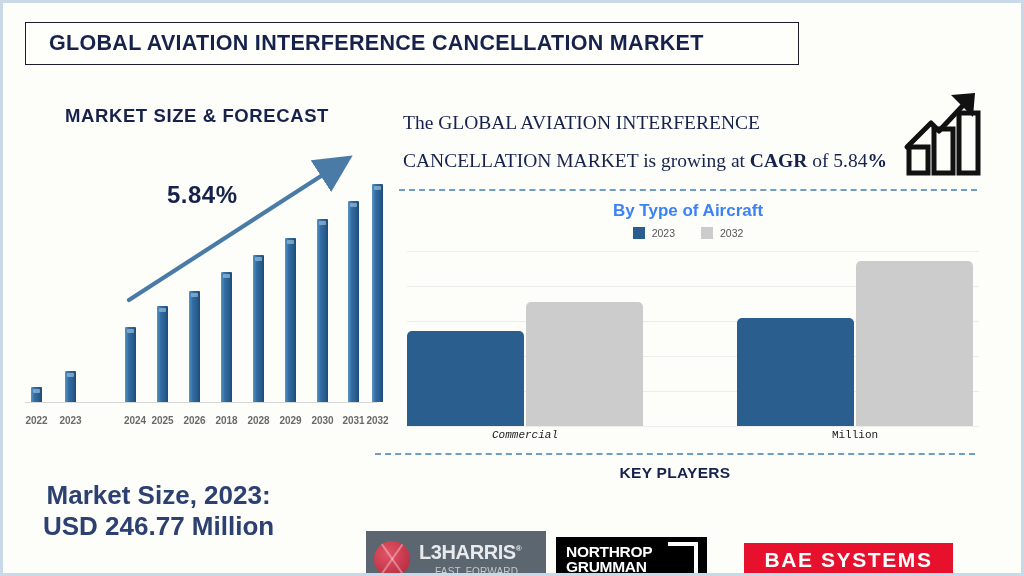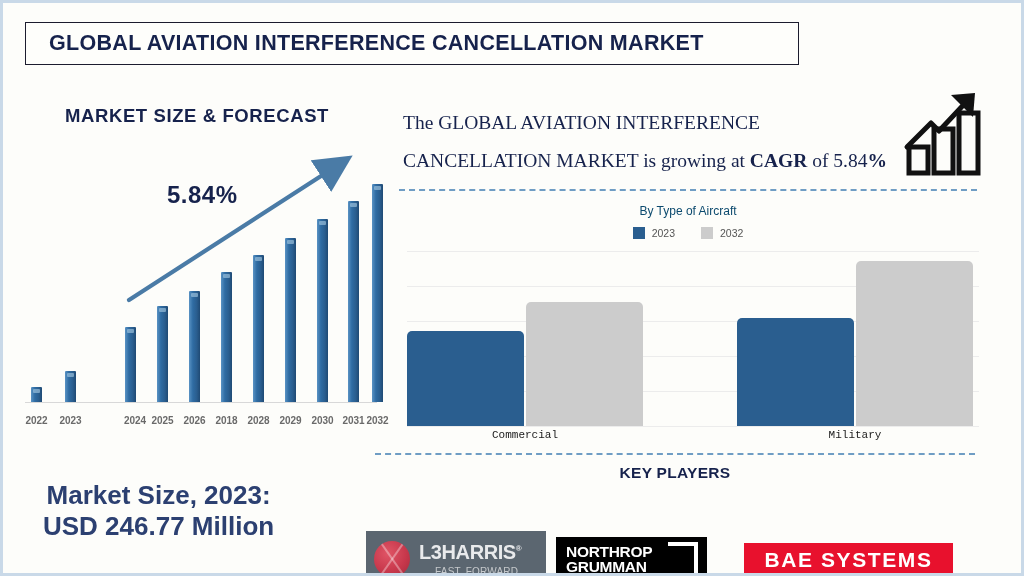--- a/index.html
+++ b/index.html
@@ -318,21 +318,21 @@
     <rect x="8" y="60" width="19" height="26" fill="none" stroke="#111" stroke-width="5"></rect>
     <rect x="33" y="42" width="19" height="44" fill="none" stroke="#111" stroke-width="5"></rect>
     <rect x="58" y="26" width="19" height="60" fill="none" stroke="#111" stroke-width="5"></rect>
     <path d="M6,60 L30,36 L38,44 L68,12" fill="none" stroke="#111" stroke-width="5" stroke-linecap="round" stroke-linejoin="round"></path>
     <path d="M50,8 L74,6 L72,30 Z" fill="#111"></path>
   </svg>
 
   <div class="divider divider-top"></div>
 
   <div class="aircraft-title-wrap">
-    <span class="aircraft-title-inner" style="font-size:12px;font-weight:normal;color:#0c4a6e;">By Type of Aircraft</span>
+    <span class="aircraft-title-inner" style="font-size:17px;font-weight:bold;color:#3b82f6;">By Type of Aircraft</span>
   </div>
 
   <div class="legend" id="ac-legend">
       <div class="legend-item">
         <span class="legend-swatch" style="background: rgb(42, 94, 143);"></span>
         <span class="legend-label">2023</span>
       </div>
       <div class="legend-item">
         <span class="legend-swatch" style="background: rgb(204, 204, 204);"></span>
         <span class="legend-label">2032</span>
@@ -349,22 +349,22 @@
         <div class="grid-line" style="top: 175px;"></div>
       </div>
     <div id="ac-bars">
         <div class="ac-bar" style="left: 0px; width: 117px; height: 95.2778px; background: rgb(42, 94, 143);"></div>
         <div class="ac-bar" style="left: 119px; width: 117px; height: 124.444px; background: rgb(204, 204, 204);"></div>
         <div class="ac-bar" style="left: 330px; width: 117px; height: 107.917px; background: rgb(42, 94, 143);"></div>
         <div class="ac-bar" style="left: 449px; width: 117px; height: 165.278px; background: rgb(204, 204, 204);"></div>
       </div>
   </div>
   <div id="ac-cats">
-      <div class="ac-cat-label" style="left: 522px;">Commercial</div>
-      <div class="ac-cat-label" style="left: 852px;">Military</div>
+      <div class="ac-cat-label" style="left: 522px; font-style: italic;">Commercial</div>
+      <div class="ac-cat-label" style="left: 852px;">Million</div>
     </div>
 
   <div class="divider divider-mid"></div>
 
   <div class="key-players-title">KEY PLAYERS</div>
 
   <div class="logo logo-l3">
     <div class="l3-globe"></div>
     <div class="l3-text">
       <div class="l3-name"><span>L3HARRIS</span><sup>®</sup></div>

